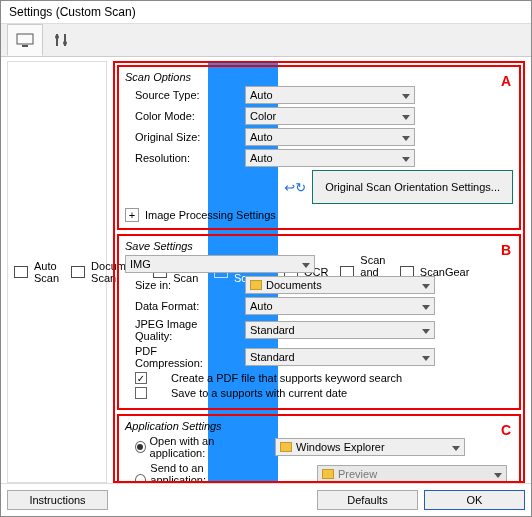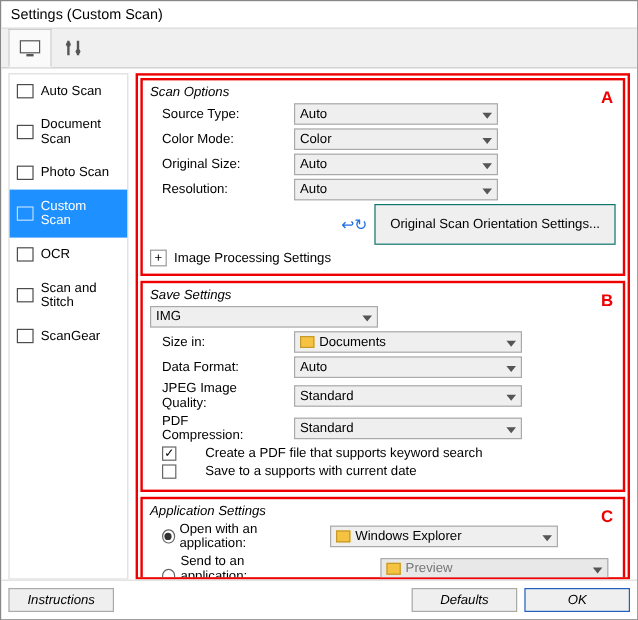--- a/index.html
+++ b/index.html
@@ -2,21 +2,21 @@
 <html><head>
 <meta charset="utf-8">
 <style>
 * { box-sizing: border-box; margin: 0; padding: 0; font-family: "Segoe UI", Tahoma, sans-serif; font-size: 11px; }
 body { background: #fff; width: 532px; height: 517px; border: 1px solid #888; display: flex; flex-direction: column; }
 .titlebar { padding: 4px 8px; font-size: 12px; }
 .toolbar { background: #f0f0f0; border-top: 1px solid #ddd; border-bottom: 1px solid #ccc; display: flex; padding: 0 6px; }
 .tool-btn { width: 36px; height: 32px; display: flex; align-items: center; justify-content: center; border: 1px solid transparent; }
 .tool-btn.active { border: 1px solid #ccc; background: #fafafa; border-bottom: 1px solid #fafafa; margin-bottom: -1px; }
 .main { flex: 1; display: flex; overflow: hidden; padding: 4px 6px 0 6px; gap: 6px; }
-.sidebar { width: 100px; display: flex; flex-direction: column; border: 1px solid #ddd; }
+.sidebar { width: 100px; display: flex; flex-direction: row; border: 1px solid #ddd; }
 .side-item { display: flex; align-items: center; gap: 6px; padding: 8px 6px; cursor: default; }
 .side-item.selected { background: #1e90ff; color: #fff; }
 .side-icon { width: 14px; height: 12px; border: 1px solid currentColor; opacity: 0.7; flex-shrink: 0; }
 .content { flex: 1; display: flex; flex-direction: column; gap: 4px; overflow: hidden; border: 2px solid #e00; padding: 2px; }
 .section { border: 2px solid #e00; padding: 4px 6px 6px 6px; position: relative; }
 .section-head { font-size: 11px; margin-bottom: 2px; font-style: italic; }
 .letter { position: absolute; right: 8px; top: 6px; color: #e00; font-weight: bold; font-size: 14px; }
 .row { display: flex; align-items: center; margin: 3px 0; gap: 20px; }
 .lbl { width: 100px; flex-shrink: 0; padding-left: 10px; }
 .combo { flex: 1; max-width: 170px; height: 18px; border: 1px solid #aaa; background: #efefef; display: flex; align-items: center; padding: 0 4px; font-size: 11px; position: relative; }
@@ -25,21 +25,21 @@
 .combo.dis { background: #e8e8e8; color: #777; margin-left: 42px; }
 .wide-btn { height: 34px; border: 1px solid #0f766e; background: #efefef; display: flex; align-items: center; justify-content: center; padding: 0 12px; }
 .sec-a-bot { display: flex; justify-content: flex-end; gap: 6px; align-items: center; margin: 2px 0; }
 .plus-row { display: flex; align-items: center; gap: 6px; margin-top: 4px; }
 .plus { width: 14px; height: 14px; border: 1px solid #999; display: flex; align-items: center; justify-content: center; font-size: 11px; line-height: 1; }
 .chk { width: 12px; height: 12px; border: 1px solid #666; display: inline-flex; align-items: center; justify-content: center; margin-right: 4px; font-size: 10px; }
 .rad-out { width: 12px; height: 12px; border: 1px solid #666; border-radius: 50%; display: inline-flex; align-items: center; justify-content: center; margin-right: 4px; }
 .rad-in { width: 6px; height: 6px; background: #333; border-radius: 50%; }
 .ic { width: 12px; height: 10px; background: #f5c242; border: 1px solid #c49a2a; margin-right: 4px; flex-shrink: 0; }
 .footer { display: flex; justify-content: space-between; padding: 6px; border-top: 1px solid #ddd; }
-.btn { border: 1px solid #aaa; background: #efefef; width: 88px; height: 20px; display: flex; align-items: center; justify-content: center; font-style: italic; }
+.btn { border: 1px solid #aaa; background: #efefef; width: 101px; height: 20px; display: flex; align-items: center; justify-content: center; }
 .btn.primary { border: 1px solid #1e5fbf; }
 .foot-right { display: flex; gap: 6px; }
 .arrow-ic { color: #1e6fe0; font-size: 13px; }
 </style>
 </head>
 <body>
 
 <div class="titlebar">Settings (Custom Scan)</div>
 
 <div class="toolbar">

